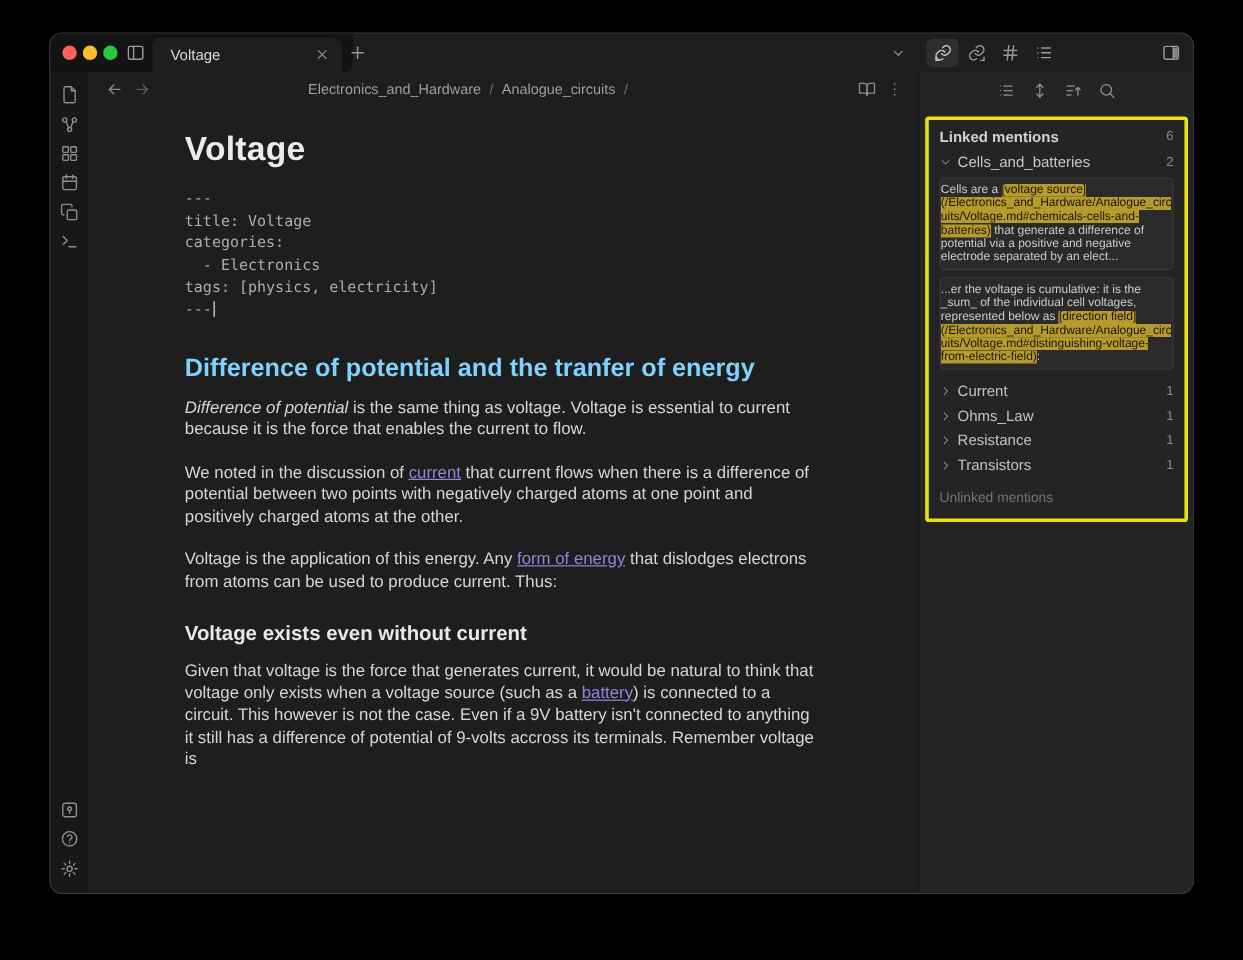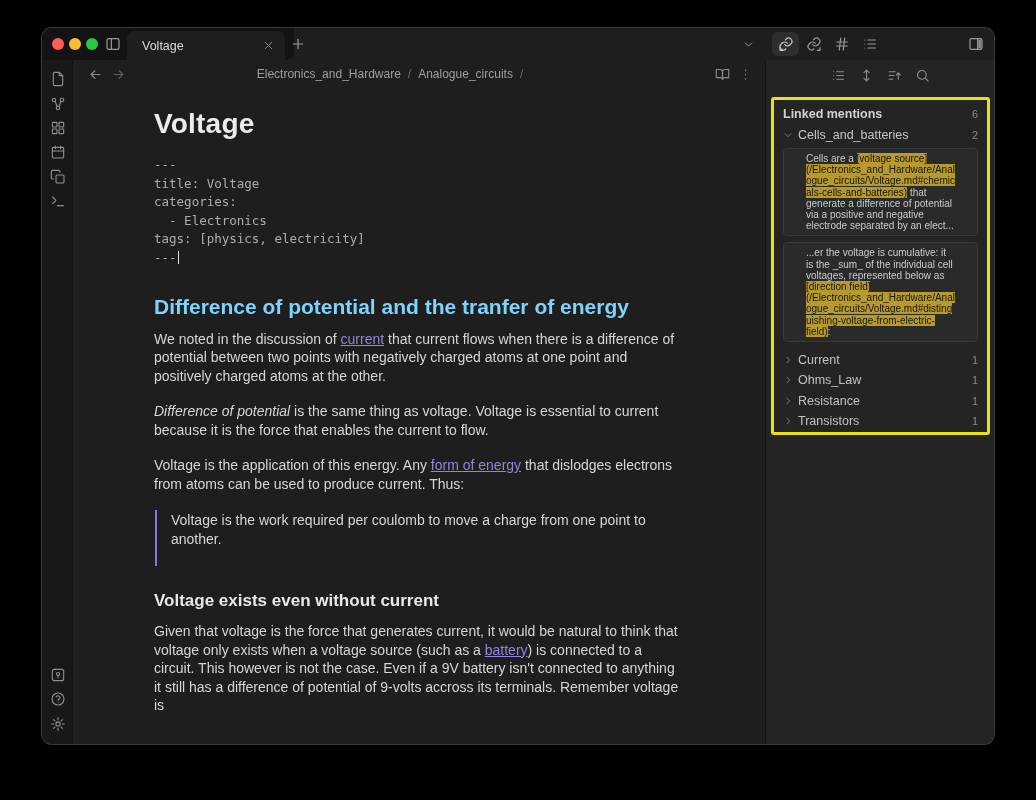--- a/index.html
+++ b/index.html
@@ -52,21 +52,21 @@
   .sbicon{width:17px;height:17px;color:#8f8f8f;display:flex;align-items:center;justify-content:center;}
   .sbicon svg{width:15px;height:15px;stroke:currentColor;fill:none;stroke-width:1.8;stroke-linecap:round;stroke-linejoin:round;}
   .panel{position:absolute;left:5px;top:37px;width:219px;height:338px;box-sizing:border-box;
          border:3px solid var(--annotation,#e8e30e);border-radius:3px;padding:7px 9px;overflow:hidden;background:#242424;}
   .pnl-row{display:flex;align-items:center;font-size:12.5px;}
   .pnl-head{font-weight:700;color:#d2d2d2;}
   .pnl-count{margin-left:auto;font-size:11px;color:#8a8a8a;}
   .grp-row{margin-top:7px;color:#c6c6c6;gap:5px;cursor:pointer;}
   .chev{width:10px;height:10px;color:#8a8a8a;flex:0 0 auto;display:flex;align-items:center;}
   .chev svg{width:10px;height:10px;stroke:currentColor;fill:none;stroke-width:2;stroke-linecap:round;stroke-linejoin:round;}
-  .result-card{margin-top:6px;background:#2a2a2a;border:1px solid #3a3a3a;border-radius:4px;padding:4px 22px;
+  .result-card{margin-top:6px;background:#2a2a2a;border:1px solid #3a3a3a;border-radius:4px;padding:4px 0;
                font-size:10px;line-height:11.2px;color:#cbcbcb;overflow-wrap:anywhere;cursor:pointer;}
   .hl{background:var(--highlight,#b69a2d);color:#1c1608;border-radius:1px;}
   .collapsed-row{height:19.5px;margin-top:1px;color:#c2c2c2;gap:5px;cursor:pointer;}
   .unlinked{margin-top:12px;font-size:11.5px;color:#757575;}
   
   .statusbar{position:absolute;right:0;bottom:0;height:22px;background:#242424;border:1px solid #3a3a3a;border-right:none;border-bottom:none;
              border-radius:8px 0 0 0;display:flex;align-items:center;gap:9px;padding:0 11px 0 12px;font-size:11px;color:#a8a8a8;}
   .statusbar .sicon{width:12px;height:12px;color:#9a9a9a;display:flex;align-items:center;}
   .statusbar .sicon svg{width:11px;height:11px;stroke:currentColor;fill:none;stroke-width:1.8;stroke-linecap:round;stroke-linejoin:round;}
 </style>
@@ -256,26 +256,23 @@
                 <circle cx="12" cy="19" r="1.2" fill="currentColor" stroke="none"></circle>
               </svg>
         </span>
       </div>
 
       <div class="content">
         <h1>Voltage</h1>
         <div class="frontmatter"><div>---</div><div>title: Voltage</div><div>categories:</div><div>  - Electronics</div><div>tags: [physics, electricity]</div><div><span>---</span><span class="caret"></span></div></div>
 
         <h2>Difference of potential and the tranfer of energy</h2>
+        <p><em>Difference of potential</em><span> is the same thing as voltage. Voltage is essential to current because it is the force that enables the current to flow.</span></p>
         <p><span>We noted in the discussion of </span><a>current</a><span> that current flows when there is a difference of potential between two points with negatively charged atoms at one point and positively charged atoms at the other.</span></p>
-        <p><em>Difference of potential</em><span> is the same thing as voltage. Voltage is essential to current because it is the force that enables the current to flow.</span></p>
         <p><span>Voltage is the application of this energy. Any </span><a>form of energy</a><span> that dislodges electrons from atoms can be used to produce current. Thus:</span></p>
-        <blockquote>
-              <p>Voltage is the work required per coulomb to move a charge from one point to another.</p>
-            </blockquote>
         <h3>Voltage exists even without current</h3>
         <p><span>Given that voltage is the force that generates current, it would be natural to think that voltage only exists when a voltage source (such as a </span><a>battery</a><span>) is connected to a circuit. This however is not the case. Even if a 9V battery isn't connected to anything it still has a difference of potential of 9-volts accross its terminals. Remember voltage is </span></p>
       </div>
     </div>
 
     <div class="vdivider"></div>
 
     <div class="sidebar">
       <div class="sb-header">
         <span class="sbicon">

